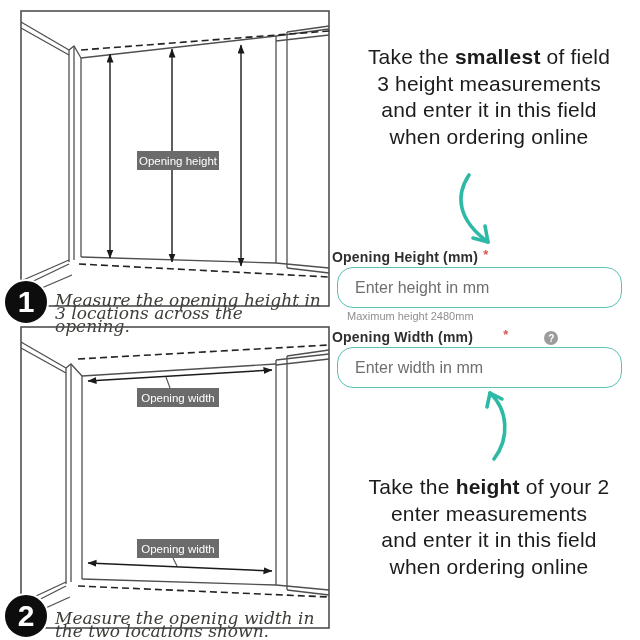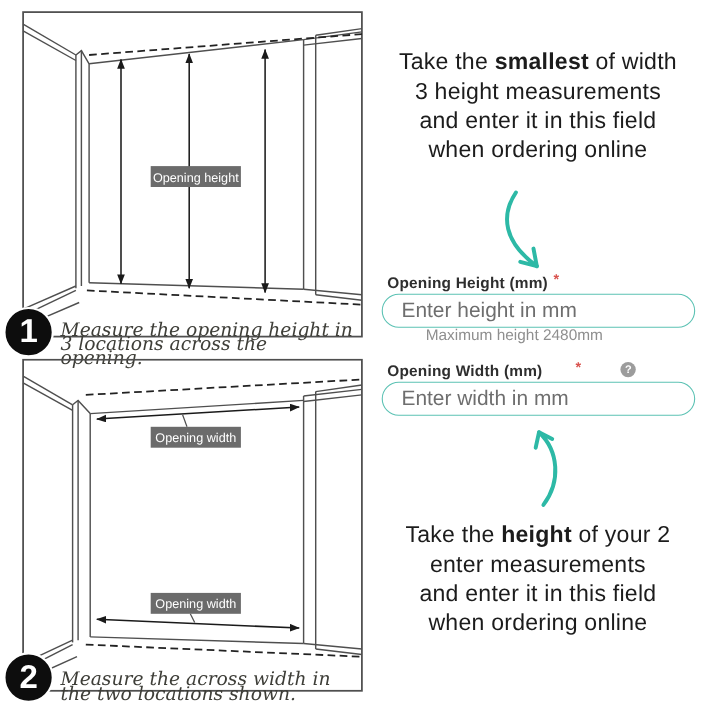--- a/index.html
+++ b/index.html
@@ -21,35 +21,35 @@
   #caption2{top:612px;}
 
   
   .instr{position:absolute;left:338px;width:302px;margin:0;text-align:center;
          font-size:21px;line-height:26.5px;color:#1c1c1c;letter-spacing:.2px;}
   .instr .line{display:block;}
   .instr b{font-weight:700;}
   #instr-top{top:44px;}
   #instr-bottom{top:474px;}
 
-  .field-label{position:absolute;left:352px;font-size:14px;font-weight:700;color:#2e2e2e;
-               letter-spacing:.2px;display:flex;align-items:flex-start;}
+  .field-label{position:absolute;left:332px;font-size:14px;font-weight:700;color:#2e2e2e;
+               letter-spacing:.2px;display:flex;align-items:flex-end;}
   #label-height{top:249px;}
   #label-width{top:329px;gap:25px;}
   .req{color:#d9534f;font-size:13px;margin-left:5px;position:relative;top:-3px;}
   .help-dot{width:14px;height:14px;border-radius:50%;background:#9c9c9c;color:#ffffff;
             font-size:10px;font-weight:700;display:inline-flex;align-items:center;
             justify-content:center;margin-left:11px;cursor:pointer;}
-  .pill-input{position:absolute;left:347px;width:285px;height:31px;box-sizing:border-box;
+  .pill-input{position:absolute;left:337px;width:285px;height:41px;box-sizing:border-box;
               border:1.7px solid #5cc2b4;border-radius:16px;padding:0 17px;
-              font-family:"Liberation Sans",sans-serif;font-size:19px;color:#333;outline:none;}
+              font-family:"Liberation Sans",sans-serif;font-size:16px;color:#333;outline:none;}
   .pill-input::placeholder{color:#6e6e6e;opacity:1;}
   #input-height{top:267px;}
   #input-width{top:347px;}
-  .helper{position:absolute;left:347px;top:296px;font-size:14px;color:#8f8f8f;margin-left:40px;}
+  .helper{position:absolute;left:347px;top:310px;font-size:11px;color:#8f8f8f;}
 
   .curve-arrow{position:absolute;}
   #arrow-down{left:452px;top:172px;}
   #arrow-up{left:478px;top:388px;}
 </style>
 </head>
 <body>
 
 <div id="canvas">
 
@@ -153,24 +153,24 @@
       <rect x="117" y="62" width="82" height="19" fill="#6b6b6b"></rect>
       <text x="158" y="76" text-anchor="middle" font-size="11.5" fill="#ffffff" font-family="Liberation Sans, sans-serif">Opening width</text>
     </g>
     <g>
       <path d="M153,232 L157,240" stroke="#4f4f4f" stroke-width="1.1" fill="none"></path>
       <rect x="117" y="213" width="82" height="19" fill="#6b6b6b"></rect>
       <text x="158" y="227" text-anchor="middle" font-size="11.5" fill="#ffffff" font-family="Liberation Sans, sans-serif">Opening width</text>
     </g>
   </svg>
   <div id="badge2" class="badge">2</div>
-  <div id="caption2" class="caption">Measure the across width in the two locations shown.</div>
+  <div id="caption2" class="caption">Measure the opening width in the two locations shown.</div>
 
   <p id="instr-top" class="instr">
-    <span class="line"><span>Take the </span><b>smallest</b><span> of width</span></span>
+    <span class="line"><span>Take the </span><b>smallest</b><span> of field</span></span>
     <span class="line">3 height measurements</span>
     <span class="line">and enter it in this field</span>
     <span class="line">when ordering online</span>
   </p>
 
   <svg id="arrow-down" class="curve-arrow" width="55" height="78" viewBox="0 0 55 78">
     <path d="M17,3 C3,24 6,48 36,70" fill="none" stroke="#2db9a6" stroke-width="3.6" stroke-linecap="round"></path>
     <path d="M36,70 L21,66 M36,70 L33,54" fill="none" stroke="#2db9a6" stroke-width="3.6" stroke-linecap="round"></path>
   </svg>
 

